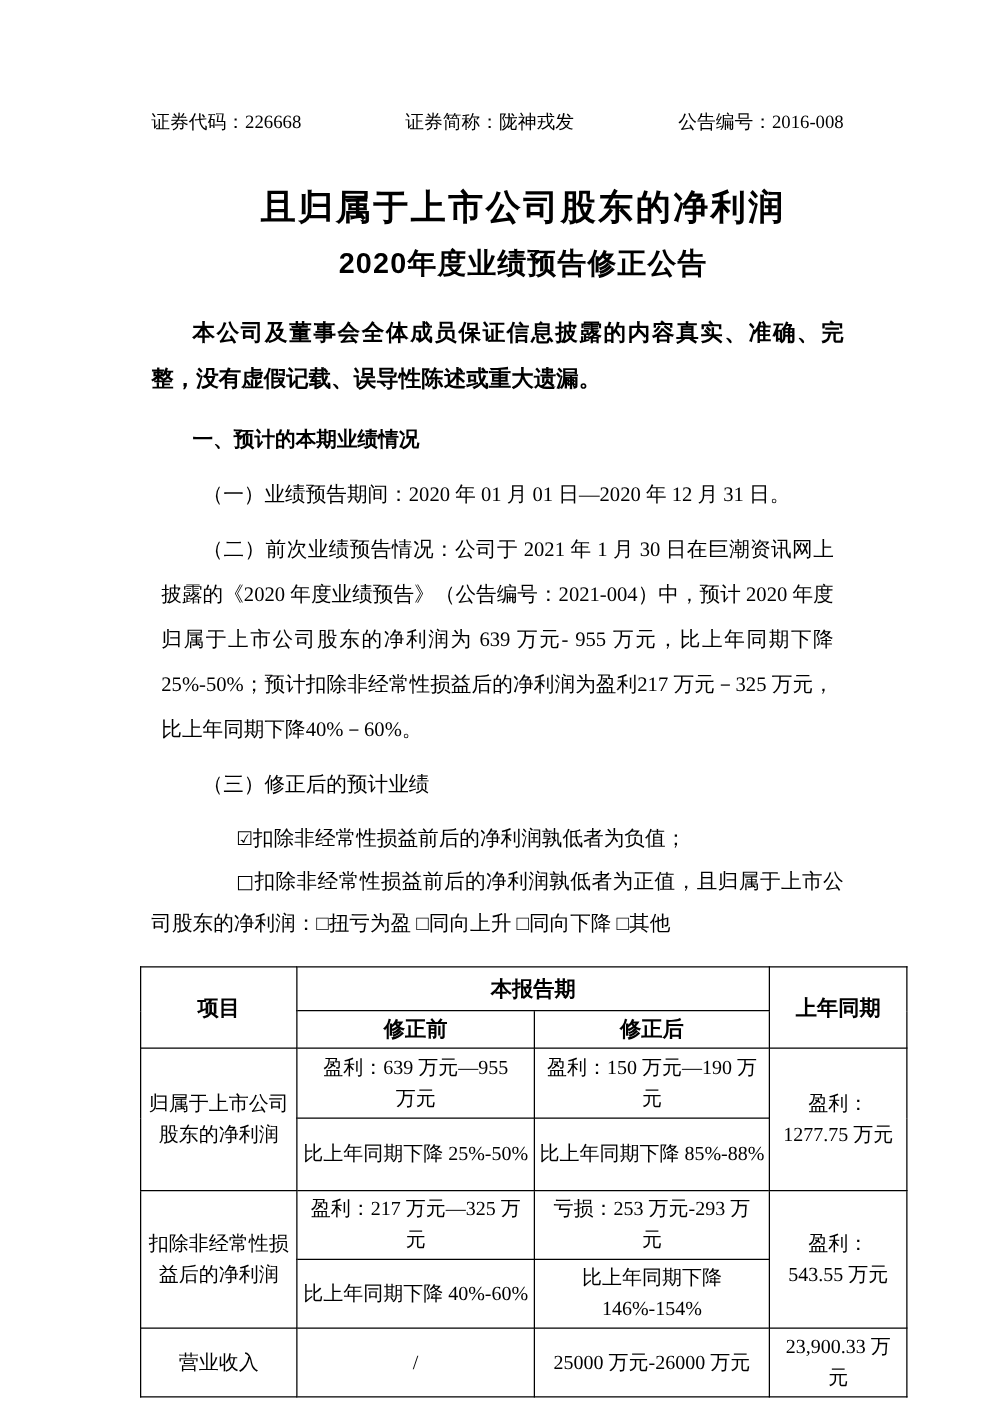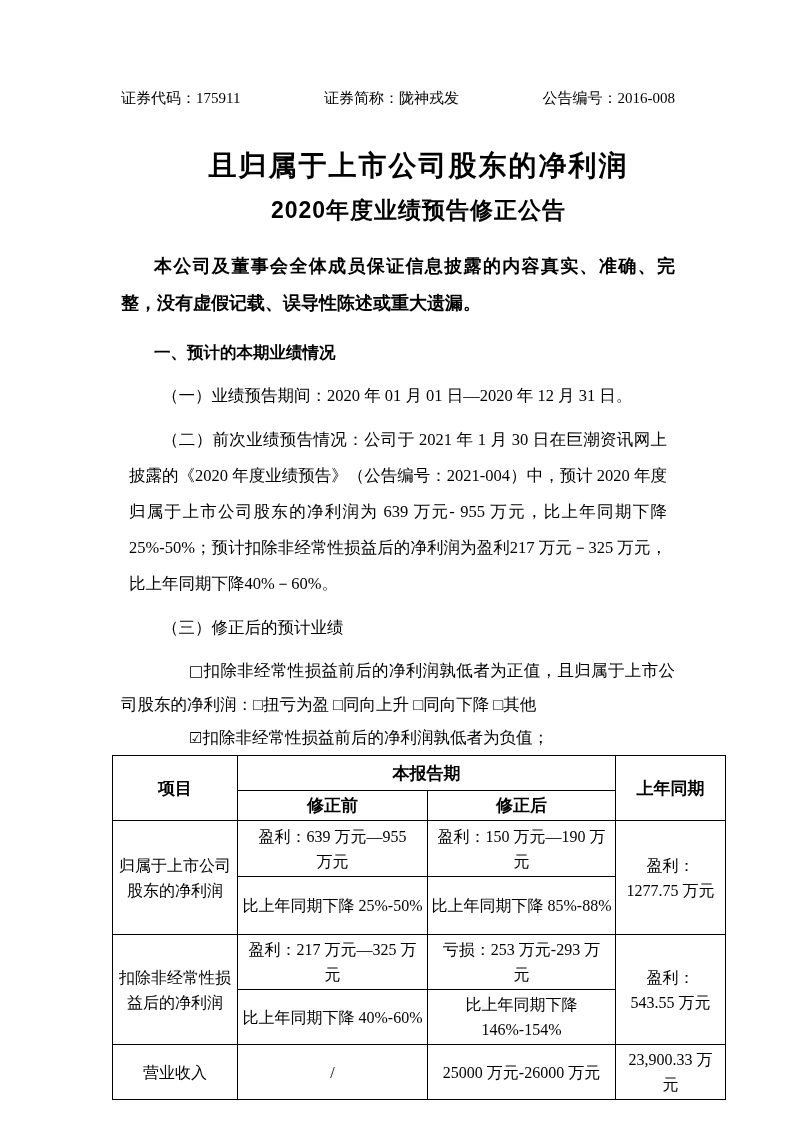--- a/index.html
+++ b/index.html
@@ -77,21 +77,21 @@
     text-indent: 68px;
     margin: 0;
     padding: 0 50px 0 9px;
   }
   .checkbox-glyph {
     font-family: "DejaVu Sans", sans-serif;
     font-size: 15px;
   }
   table.forecast {
     width: 613px;
-    margin-top: 0;
+    margin-top: 18px;
     border-collapse: collapse;
     table-layout: fixed;
   }
   table.forecast th, table.forecast td {
     border: 1px solid #000000;
     text-align: center;
     vertical-align: middle;
     box-sizing: border-box;
     overflow: hidden;
   }
@@ -117,39 +117,39 @@
   tr.r2a { height: 49px; }
   tr.r2b { height: 48px; }
   tr.r3  { height: 48px; }
 </style>
 </head>
 <body>
 
 <div class="page">
 
   <div class="doc-header">
-    <span>证券代码：175911</span>
+    <span>证券代码：226668</span>
     <span>证券简称：陇神戎发</span>
     <span>公告编号：2016-008</span>
   </div>
 
   <h1 class="title1">且归属于上市公司股东的净利润</h1>
   <h2 class="title2">2020年度业绩预告修正公告</h2>
 
   <p class="disclaimer">本公司及董事会全体成员保证信息披露的内容真实、准确、完整，没有虚假记载、误导性陈述或重大遗漏。</p>
 
   <p class="sec-heading">一、预计的本期业绩情况</p>
 
   <p class="body-p">（一）业绩预告期间：2020 年 01 月 01 日—2020 年 12 月 31 日。</p>
   <p class="body-p">（二）前次业绩预告情况：公司于 2021 年 1 月 30 日在巨潮资讯网上披露的《2020 年度业绩预告》（公告编号：2021-004）中，预计 2020 年度归属于上市公司股东的净利润为 639 万元- 955 万元，比上年同期下降 25%-50%；预计扣除非经常性损益后的净利润为盈利217 万元－325 万元，比上年同期下降40%－60%。</p>
   <p class="body-p">（三）修正后的预计业绩</p>
 
+  <p class="checkbox-p"><span class="checkbox-glyph">☑</span><span>扣除非经常性损益前后的净利润孰低者为负值；</span></p>
+
   <p class="checkbox-p"><span class="checkbox-glyph">□</span><span>扣除非经常性损益前后的净利润孰低者为正值，且归属于上市公司股东的净利润：□扭亏为盈 □同向上升 □同向下降 □其他</span></p>
-
-  <p class="checkbox-p"><span class="checkbox-glyph">☑</span><span>扣除非经常性损益前后的净利润孰低者为负值；</span></p>
 
   <table class="forecast">
     <colgroup>
       <col style="width:125px">
       <col style="width:190px">
       <col style="width:188px">
       <col style="width:110px">
     </colgroup>
     <tbody>
       <tr class="hrow1">

